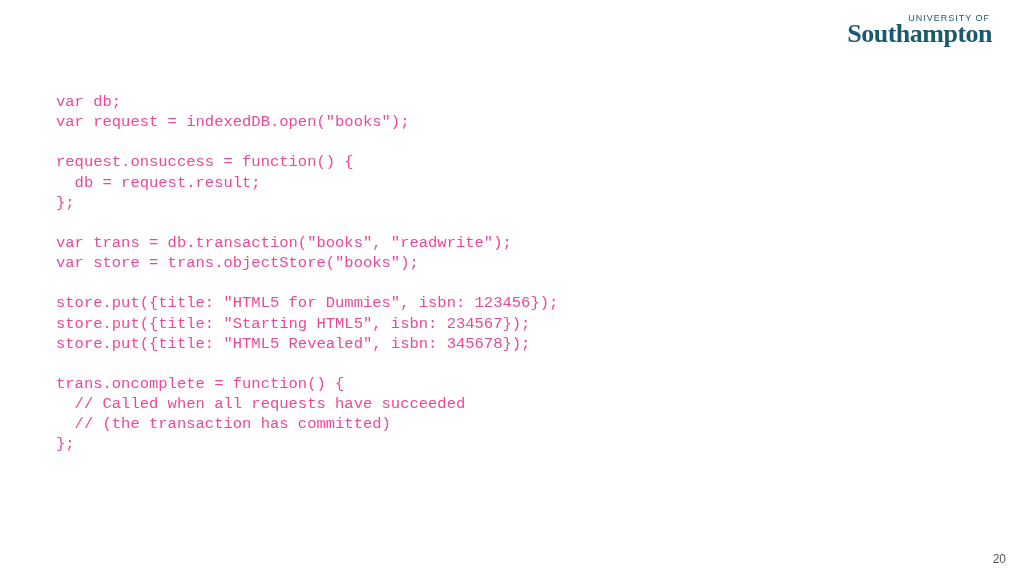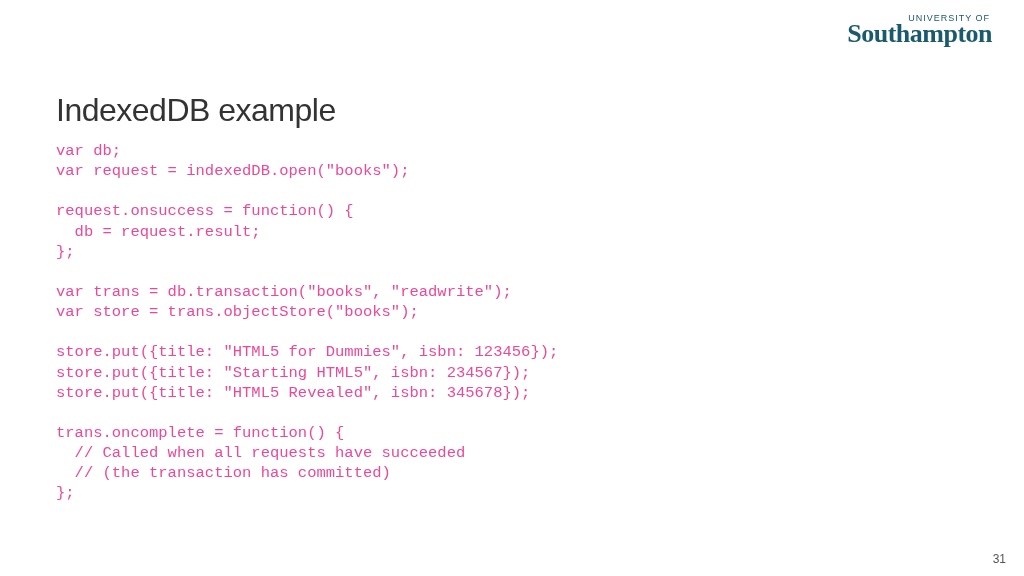--- a/index.html
+++ b/index.html
@@ -64,34 +64,33 @@
 </style>
 </head>
 <body>
 
 <div class="logo">
   <div class="logo-top">UNIVERSITY OF</div>
   <div class="logo-main">Southampton</div>
 </div>
 
 <div class="content">
-  <h1 class="title">IndexedDB example</h1>
   <div class="code">var db;
 var request = indexedDB.open("books");
 
 request.onsuccess = function() {
   db = request.result;
 };
 
 var trans = db.transaction("books", "readwrite");
 var store = trans.objectStore("books");
 
 store.put({title: "HTML5 for Dummies", isbn: 123456});
 store.put({title: "Starting HTML5", isbn: 234567});
 store.put({title: "HTML5 Revealed", isbn: 345678});
 
 trans.oncomplete = function() {
   // Called when all requests have succeeded
   // (the transaction has committed)
 };</div>
 </div>
 
-<div class="page-num">31</div>
+<div class="page-num">20</div>
 
 </body></html>

